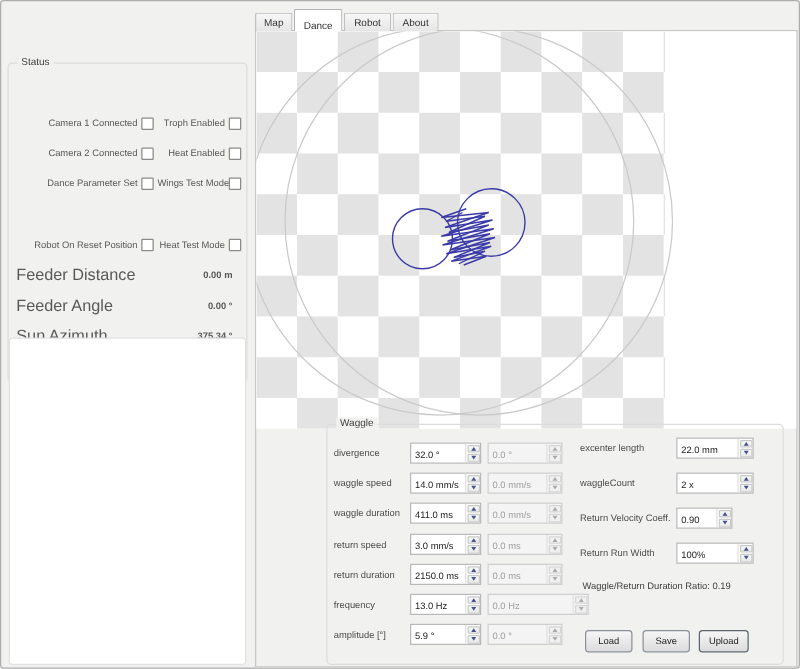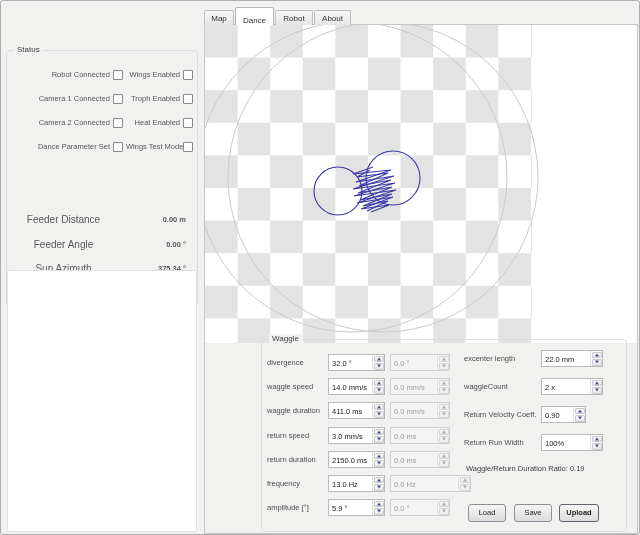--- a/index.html
+++ b/index.html
@@ -40,21 +40,21 @@
   }
 
   
   .cb-row { position: absolute; left: 6px; display: flex; align-items: center; gap: 3px; height: 11px; }
   .lbl { text-align: right; white-space: nowrap; font-size: 7.5px; color: #585858; }
   .checkbox {
     width: 10px; height: 10px; flex: 0 0 10px;
     background: #fff; border: 1px solid #8a8a8a; border-radius: 1px;
   }
   .info-row { position: absolute; left: 6px; display: flex; align-items: center; height: 10px; }
-  .info-row .ilabel { width: 101px; text-align: center; font-size: 10px; color: #585858; white-space: nowrap; }
+  .info-row .ilabel { width: 101px; text-align: left; font-size: 13px; color: #585858; white-space: nowrap; }
   .info-row .ivalue { width: 72px; text-align: right; font-size: 7.5px; color: #585858; white-space: nowrap; font-weight: bold; }
 
   
   #tab-strip { position: absolute; left: 203px; top: 6px; height: 18px; display: flex; align-items: flex-end; z-index: 3; }
   .tab {
     height: 15px;
     border: 1px solid #c0c0c0;
     border-bottom: none;
     border-radius: 2px 2px 0 0;
     background: linear-gradient(#f7f7f7, #e5e5e5);
@@ -131,50 +131,50 @@
 
   #ratio-label { position: absolute; left: 204px; top: 124px; font-size: 7.5px; color: #3e3e3e; white-space: nowrap; }
 
   .btn {
     position: absolute; top: 164px; height: 18px;
     border: 1px solid #8a9199; border-radius: 3px;
     background: linear-gradient(#f6f6f6, #dcdcdc);
     font-size: 7.5px; color: #1d1d1d; text-align: center; line-height: 16px;
     font-family: "Liberation Sans", sans-serif;
   }
-  .btn.bold { font-weight: bold; border-color: #5d666f; }
+  .btn.bold { font-weight: normal; border-color: #5d666f; }
 </style>
 </head>
 <body>
 
 <div id="status-box" class="groupbox">
   <span class="gb-title">Status</span>
 
-  <div class="cb-row" style="top:18px">
-    <span class="lbl" style="width:97px">Robot Connected</span>
-    <span class="checkbox"></span>
-    <span class="lbl" style="width:54px">Wings Enabled</span>
-    <span class="checkbox"></span>
-  </div>
   <div class="cb-row" style="top:42px">
     <span class="lbl" style="width:97px">Camera 1 Connected</span>
     <span class="checkbox"></span>
     <span class="lbl" style="width:54px">Troph Enabled</span>
     <span class="checkbox"></span>
   </div>
   <div class="cb-row" style="top:66px">
     <span class="lbl" style="width:97px">Camera 2 Connected</span>
     <span class="checkbox"></span>
     <span class="lbl" style="width:54px">Heat Enabled</span>
     <span class="checkbox"></span>
   </div>
   <div class="cb-row" style="top:90px">
     <span class="lbl" style="width:97px">Dance Parameter Set</span>
     <span class="checkbox"></span>
     <span class="lbl" style="width:54px">Wings Test Mode</span>
+    <span class="checkbox"></span>
+  </div>
+  <div class="cb-row" style="top:139px">
+    <span class="lbl" style="width:97px">Robot On Reset Position</span>
+    <span class="checkbox"></span>
+    <span class="lbl" style="width:54px">Heat Test Mode</span>
     <span class="checkbox"></span>
   </div>
 
   <div class="info-row" style="top:163px">
     <span class="ilabel">Feeder Distance</span>
     <span class="ivalue">0.00 m</span>
   </div>
   <div class="info-row" style="top:188px">
     <span class="ilabel">Feeder Angle</span>
     <span class="ivalue">0.00 °</span>

